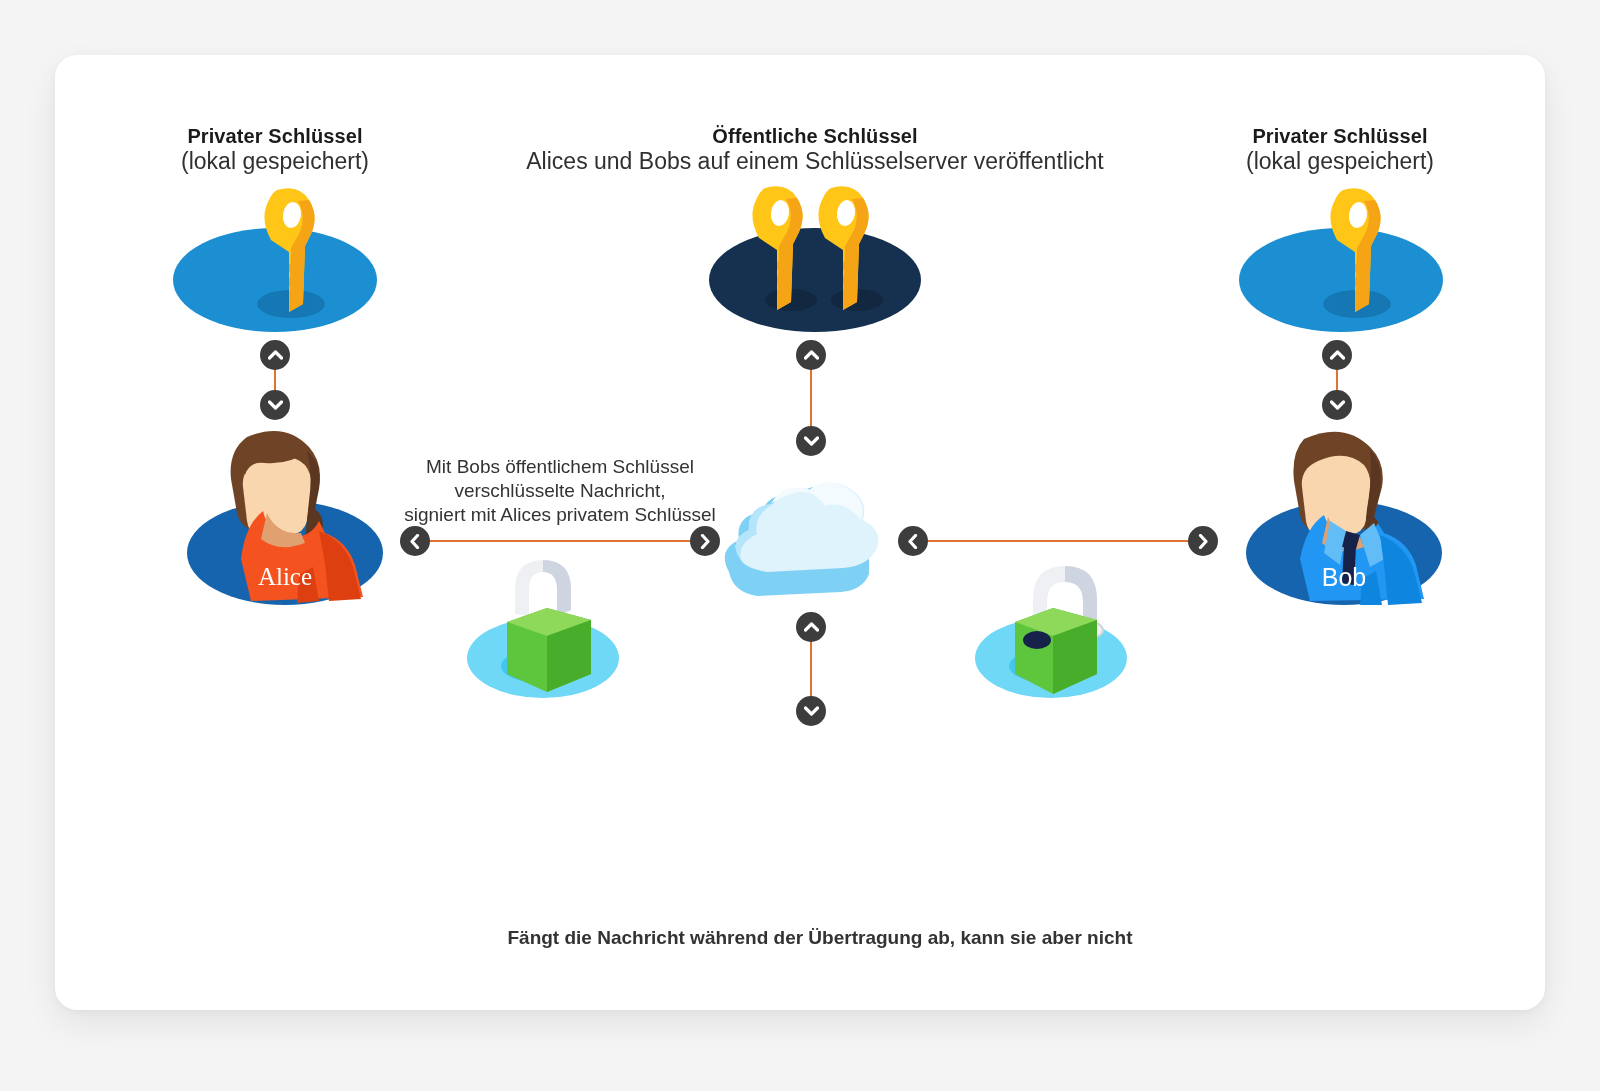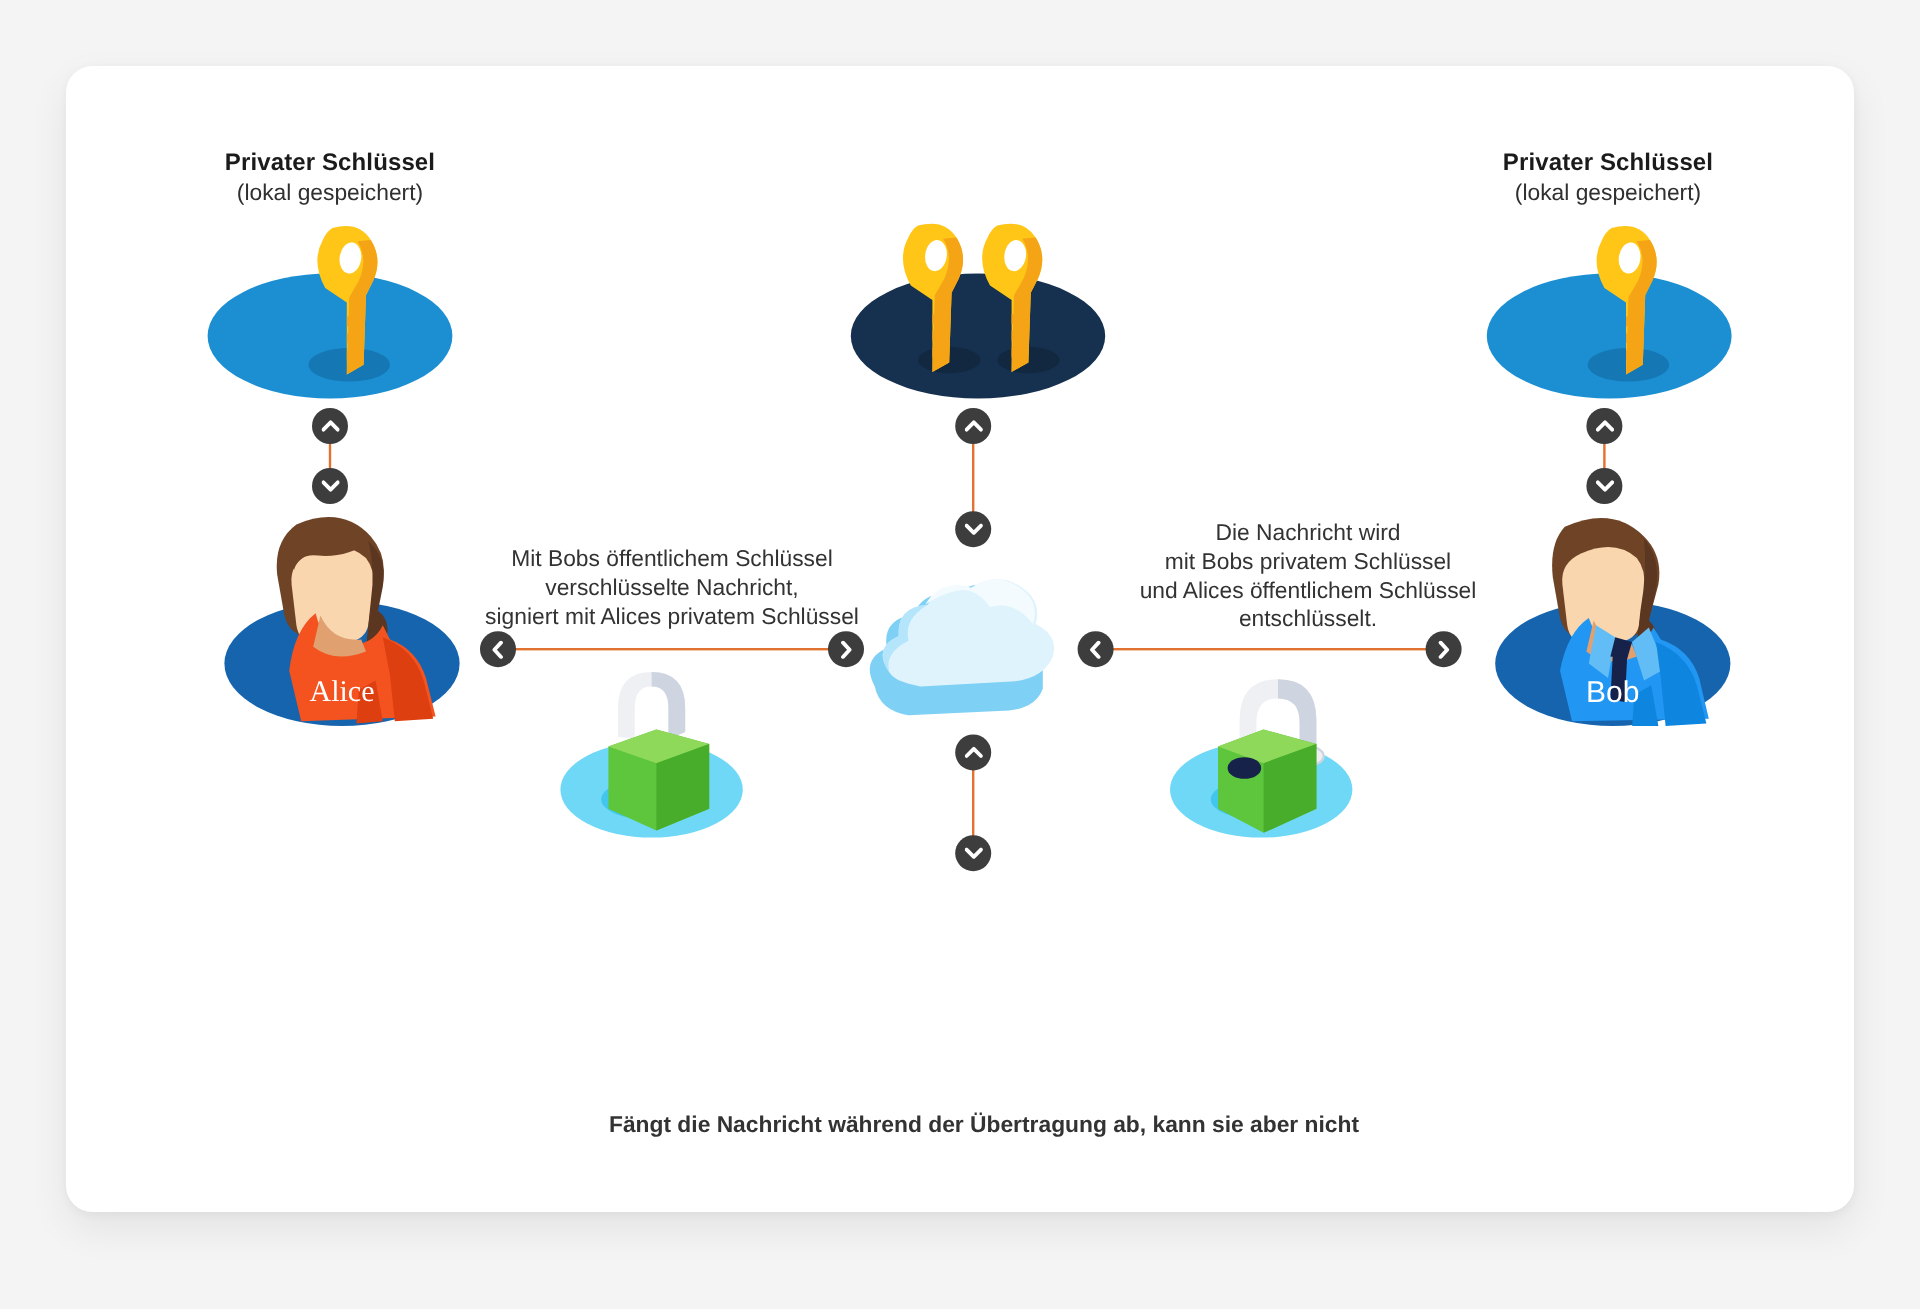--- a/index.html
+++ b/index.html
@@ -13,21 +13,21 @@
     position:absolute;left:55px;top:55px;width:1490px;height:955px;
     background:#ffffff;border-radius:22px;
     box-shadow:0 14px 34px rgba(0,0,0,0.07), 0 2px 8px rgba(0,0,0,0.04);
   }
   .stage{position:absolute;left:15px;top:0;width:1600px;height:1091px;}
   .node{position:absolute;}
 
   
   .hdr{position:absolute;text-align:center;color:#1b1b1b;}
   .hdr .t1{font-size:20px;font-weight:bold;line-height:25px;letter-spacing:.1px;}
-  .hdr .t2{font-size:19px;font-weight:normal;line-height:25px;color:#303030;}
+  .hdr .t2{font-size:23px;font-weight:normal;line-height:25px;color:#303030;}
   .msg{position:absolute;text-align:center;color:#333333;font-size:19px;line-height:24px;}
   .botmsg{position:absolute;text-align:center;color:#333333;font-size:19px;line-height:25px;width:720px;}
 
   
   .ell{position:absolute;border-radius:50%;}
 
   
   .plabel{position:absolute;width:100%;text-align:center;color:#ffffff;font-size:25px;}
 
   
@@ -44,20 +44,24 @@
 
 <div id="card"></div>
 
 <div class="stage">
 
   <div class="hdr" style="left:60px;top:124px;width:400px;">
     <div class="t1">Privater Schlüssel</div>
     <div class="t2">(lokal gespeichert)</div>
   </div>
 
+  <div class="hdr" style="left:450px;top:124px;width:700px;">
+    <div class="t1">Öffentliche Schlüssel</div>
+    <div class="t2">Alices und Bobs auf einem Schlüsselserver veröffentlicht</div>
+  </div>
 
   <div class="hdr" style="left:1125px;top:124px;width:400px;">
     <div class="t1">Privater Schlüssel</div>
     <div class="t2">(lokal gespeichert)</div>
   </div>
 
   <div class="node" style="left:158px;top:182px;width:204px;height:150px;">
     <div class="ell" style="left:0;top:46px;width:204px;height:104px;background:#1b8fd2;"></div>
     <svg width="204" height="150" viewBox="0 0 204 150" style="position:absolute;left:0;top:0;">
       <ellipse cx="118" cy="122" rx="34" ry="14" fill="#1577b4"></ellipse>
@@ -235,26 +239,20 @@
           <path d="M7.5 1.5 L2 7.5 L7.5 13.5" stroke="#fff" stroke-width="3.2" fill="none" stroke-linecap="round" stroke-linejoin="round"></path>
         </svg>
     </div>
     <div class="chip" style="left:675px;top:526px;">
       <svg width="10" height="15" viewBox="0 0 10 15">
           <path d="M2.5 1.5 L8 7.5 L2.5 13.5" stroke="#fff" stroke-width="3.2" fill="none" stroke-linecap="round" stroke-linejoin="round"></path>
         </svg>
     </div>
   </div>
 
-  <div class="msg" style="left:905px;top:433px;width:340px;">
-    <div>Die Nachricht wird</div>
-    <div>mit Bobs privatem Schlüssel</div>
-    <div>und Alices öffentlichem Schlüssel</div>
-    <div>entschlüsselt.</div>
-  </div>
 
   <div>
     <div class="hline" style="left:902px;top:540px;width:290px;"></div>
     <div class="chip" style="left:883px;top:526px;">
       <svg width="10" height="15" viewBox="0 0 10 15">
           <path d="M7.5 1.5 L2 7.5 L7.5 13.5" stroke="#fff" stroke-width="3.2" fill="none" stroke-linecap="round" stroke-linejoin="round"></path>
         </svg>
     </div>
     <div class="chip" style="left:1173px;top:526px;">
       <svg width="10" height="15" viewBox="0 0 10 15">

